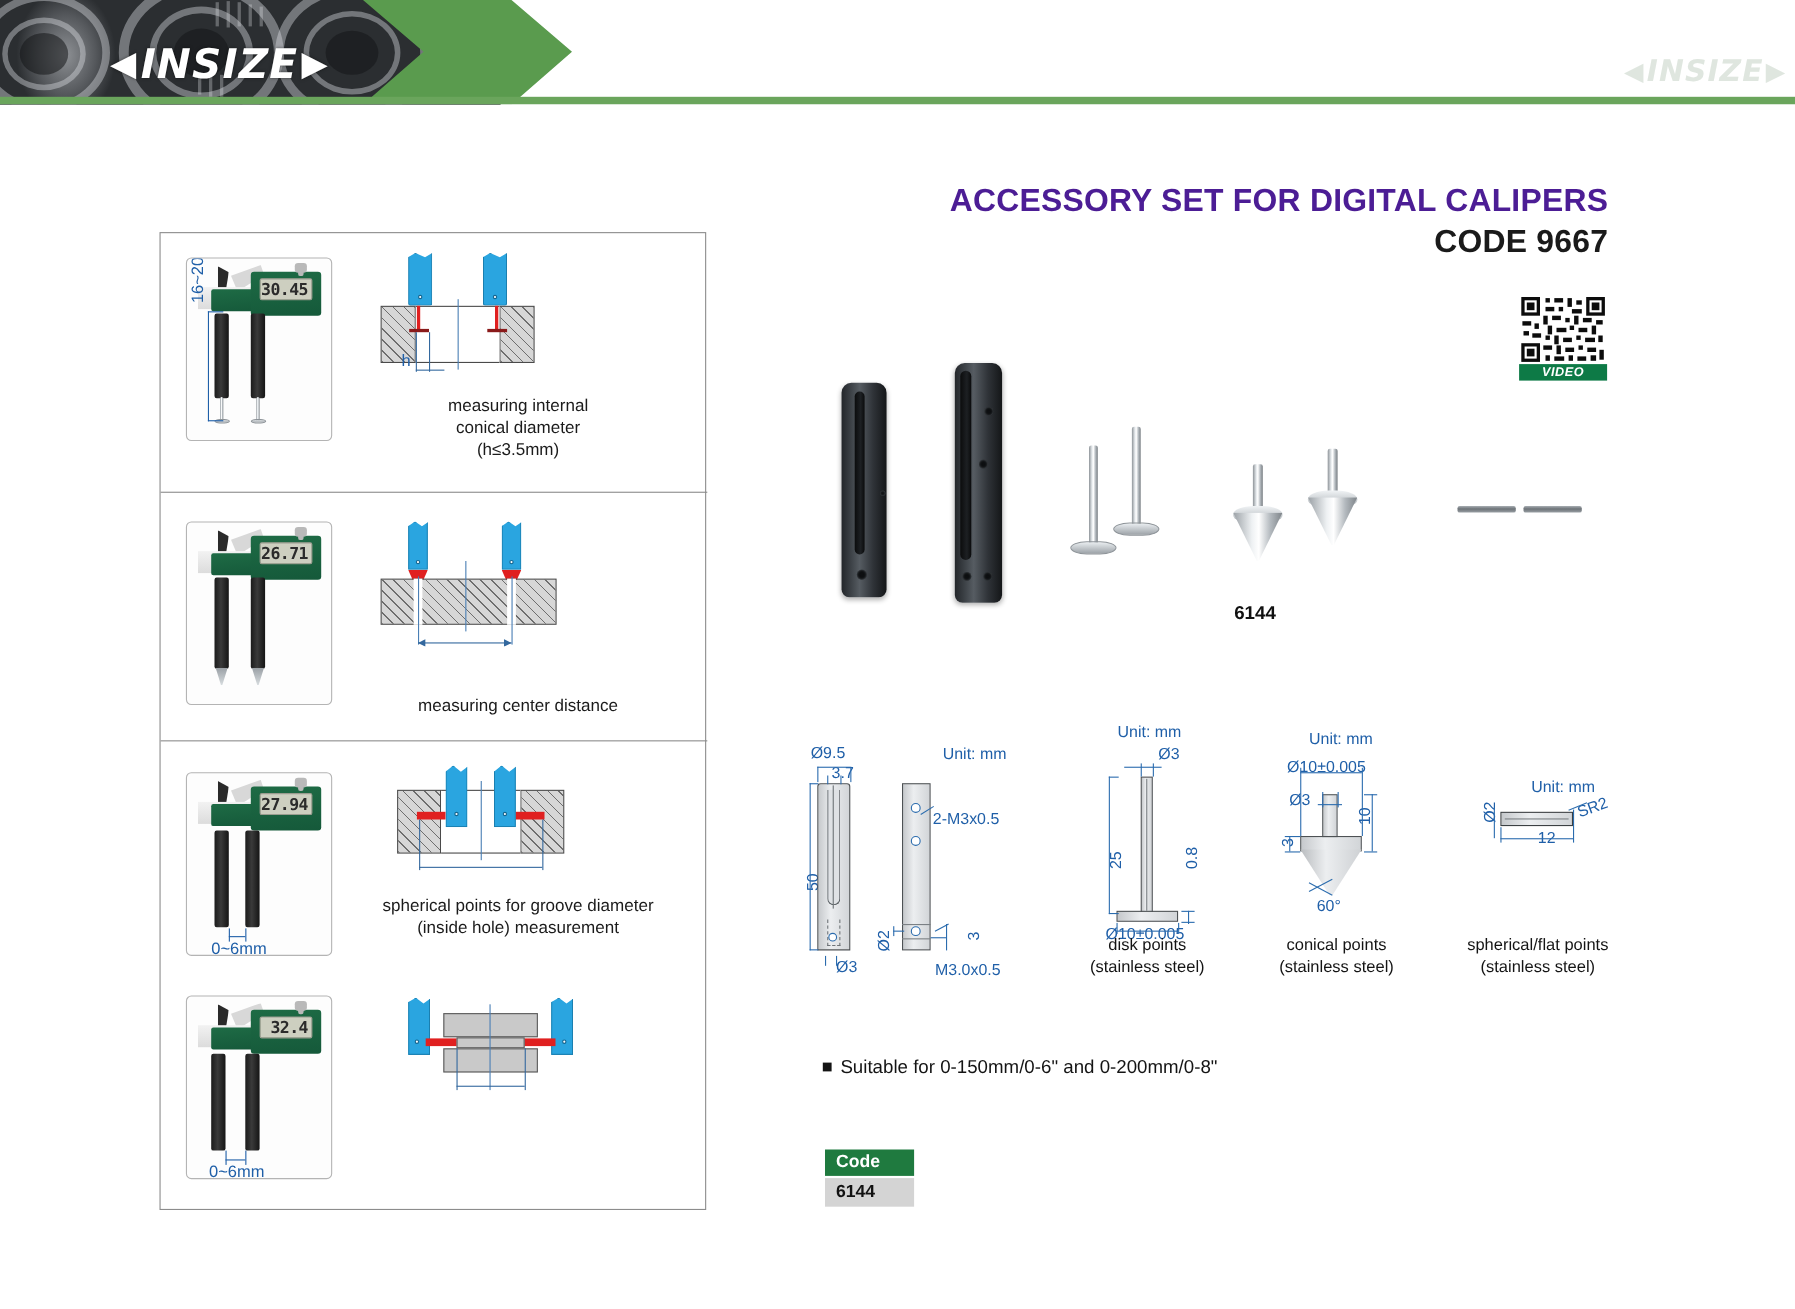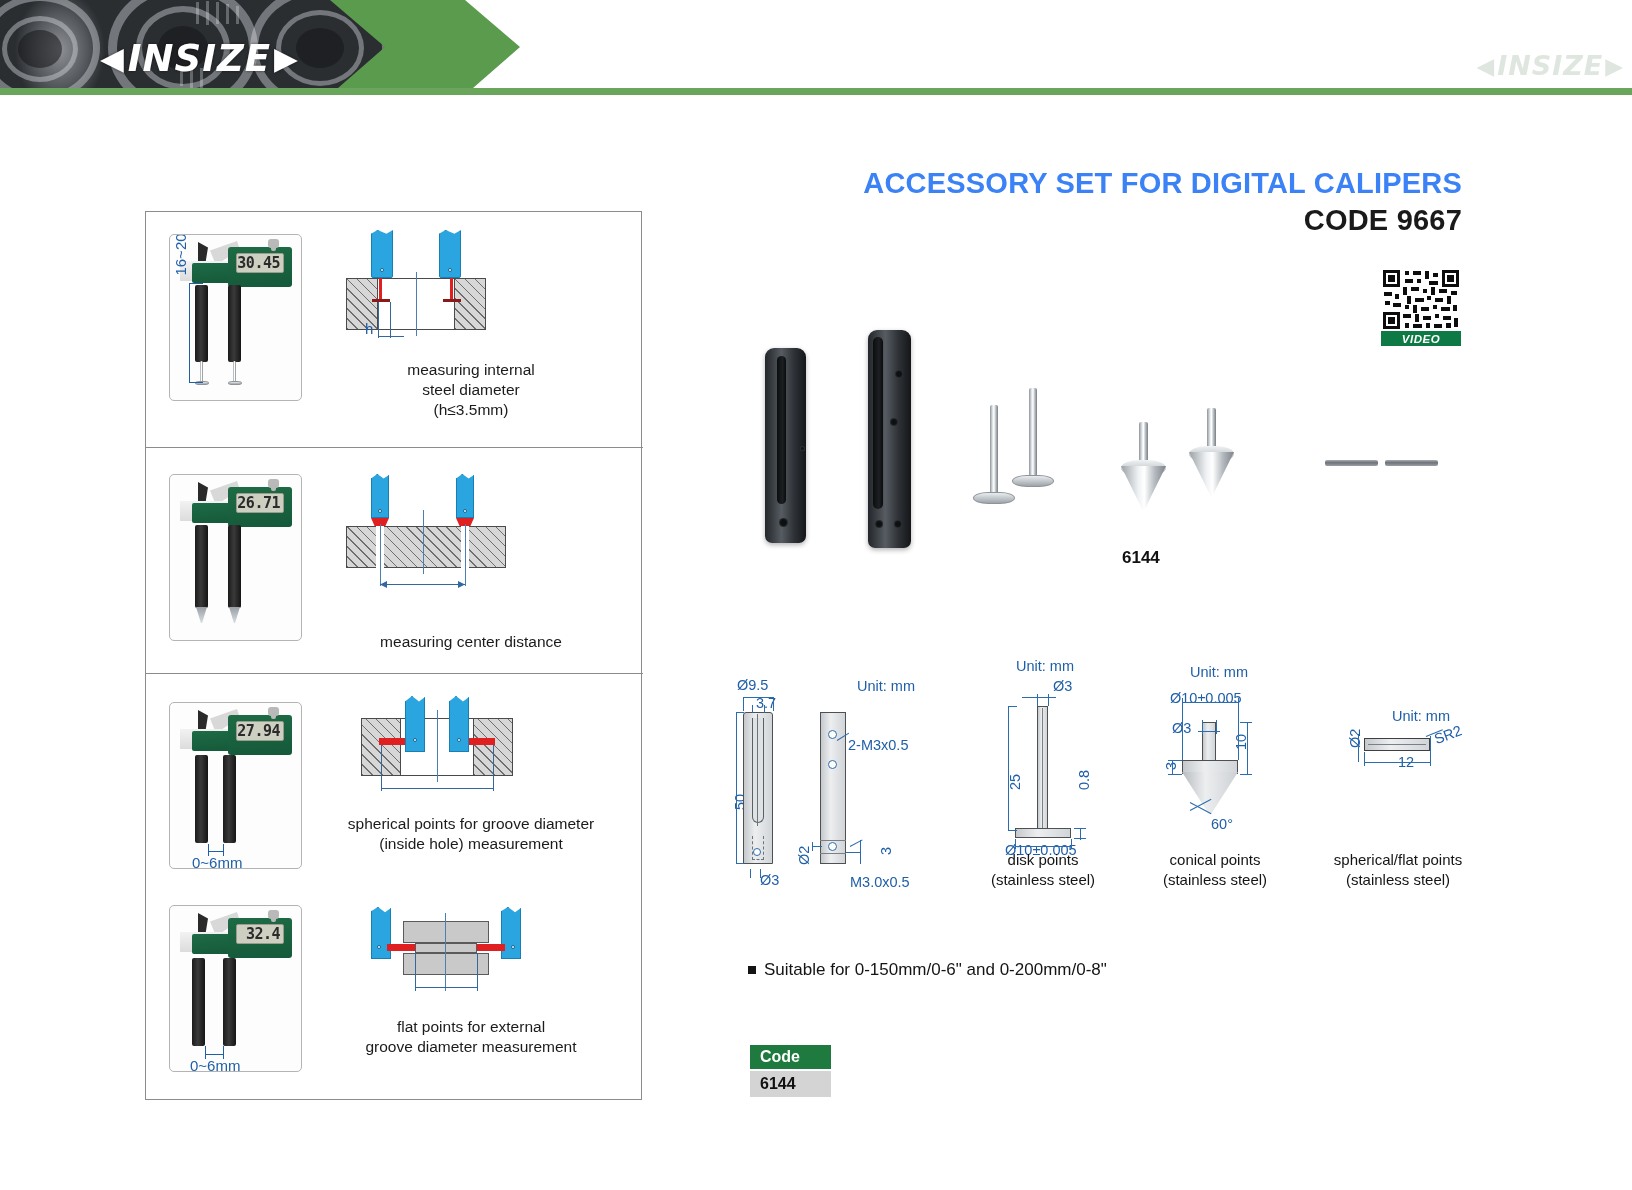--- a/index.html
+++ b/index.html
@@ -48,21 +48,21 @@
     position:absolute; right:8px; top:50px;
     font-family:"DejaVu Sans", sans-serif;
     font-weight:bold; font-style:italic; font-size:27px;
     color:#dfe6df; letter-spacing:1px;
     display:flex; align-items:center; gap:2px; white-space:nowrap;
   }
   .logo-wm .arw { font-size:23px; font-style:normal; }
 
   
   .title-block { position:absolute; right:170px; top:165px; text-align:right; }
-  .title-1 { font-size:29px; font-weight:bold; color:#3b82f6; letter-spacing:.2px; line-height:1.26; }
+  .title-1 { font-size:29px; font-weight:bold; color:#4c1d95; letter-spacing:.2px; line-height:1.26; }
   .title-2 { font-size:29px; font-weight:bold; color:#1a1a1a; letter-spacing:.2px; line-height:1.26; }
 
   
   .left-panel { position:absolute; left:145px; top:211px; width:497px; height:889px; border:1px solid #8c8c8c; }
   .lp-sep { position:absolute; left:0; width:497px; height:1px; background:#8c8c8c; }
   .lp-row { position:absolute; left:0; width:497px; }
 
   .photo-frame {
     position:absolute; border:1px solid #b4b4b4; border-radius:5px;
     background:#fdfdfd; overflow:hidden;
@@ -314,21 +314,21 @@
       <div style="position:absolute; left:97px; top:69px; width:18px; height:3px; background:#8a1a1a;"></div>
       <div class="sch-cl" style="left:70px; top:42px; width:1px; height:64px;"></div>
       <div class="sch-dim" style="left:32px; top:106px; width:26px;"></div>
       <div class="sch-dimv" style="left:32px; top:72px; height:36px;"></div>
       <div class="sch-dimv" style="left:44px; top:72px; height:36px;"></div>
       <div class="dim-blue" style="left:19px; top:90px; font-size:15px;">h</div>
     </div>
 
     <div class="cap-text" style="left:200px; top:148px; width:250px;">
       <div>measuring internal</div>
-      <div>steel diameter</div>
+      <div>conical diameter</div>
       <div>(h≤3.5mm)</div>
     </div>
   </div>
 
   <div class="lp-row" style="top:236px; height:225px;">
     <div class="photo-frame" style="left:23px; top:26px; width:133px; height:167px;">
       <div class="cal-jaw" style="left:28px; top:7px; width:10px; height:30px; clip-path:polygon(0 0,100% 18%,60% 100%,0 72%); background:#2a2a2a;"></div>
       <div class="cal-jaw" style="left:40px; top:6px; width:30px; height:24px; clip-path:polygon(0 40%,90% 0,100% 36%,20% 100%);"></div>
       <div class="cal-body" style="left:10px; top:26px; width:58px; height:20px;"></div>
       <div class="cal-green" style="left:22px; top:28px; width:48px; height:20px;"></div>
@@ -432,24 +432,20 @@
       <div class="sch-red" style="left:104px; top:37px; width:30px; height:7px;"></div>
       <div class="sch-gray" style="left:32px; top:14px; width:86px; height:22px;"></div>
       <div class="sch-gray" style="left:44px; top:36px; width:62px; height:10px;"></div>
       <div class="sch-gray" style="left:32px; top:46px; width:86px; height:22px;"></div>
       <div class="sch-cl" style="left:74px; top:6px; width:1px; height:78px;"></div>
       <div class="sch-dim" style="left:44px; top:80px; width:62px;"></div>
       <div class="sch-dimv" style="left:44px; top:46px; height:38px;"></div>
       <div class="sch-dimv" style="left:106px; top:46px; height:38px;"></div>
     </div>
 
-    <div class="cap-text" style="left:190px; top:128px; width:270px;">
-      <div>flat points for external</div>
-      <div>groove diameter measurement</div>
-    </div>
   </div>
 </div>
 
 <div class="prod-area">
   <div class="bar-black" style="left:30px; top:48px; width:41px; height:195px;">
     <div class="bar-slot" style="left:12px; top:8px; width:9px; height:148px;"></div>
     <div class="bar-hole" style="left:14px; top:170px; width:9px; height:9px;"></div>
     <div class="bar-hole" style="left:35px; top:98px; width:5px; height:5px;"></div>
   </div>
   <div class="bar-black" style="left:133px; top:30px; width:43px; height:218px;">
@@ -555,21 +551,21 @@
       <div>(stainless steel)</div>
     </div>
   </div>
 
   <div>
     <div class="d-label" style="left:470px; top:14px;">Unit: mm</div>
     <div class="d-label" style="left:450px; top:40px;">Ø10±0.005</div>
     <div class="d-label" style="left:452px; top:70px;">Ø3</div>
     <div class="d-label rot" style="left:443px; top:120px;">3</div>
     <div class="d-label rot" style="left:513px; top:100px;">10</div>
-    <div class="d-label" style="left:491px; top:166px;">60°</div>
+    <div class="d-label" style="left:477px; top:166px;">60°</div>
 
     <div class="d-part" style="left:482px; top:72px; width:14px; height:40px;"></div>
     <div class="d-part" style="left:462px; top:110px; width:56px; height:14px; border-radius:0;"></div>
     <div style="position:absolute; left:462px; top:122px; width:56px; height:42px;
          background:linear-gradient(90deg,#b8bbbe,#eceef0 42%,#cdd0d3);
          clip-path:polygon(0 0,100% 0,52% 100%,48% 100%); border:0;"></div>
     <div class="d-line" style="left:462px; top:52px; width:56px; height:1px;"></div>
     <div class="d-line" style="left:462px; top:48px; width:1px; height:62px;"></div>
     <div class="d-line" style="left:518px; top:48px; width:1px; height:62px;"></div>
     <div class="d-line" style="left:478px; top:81px; width:22px; height:1px;"></div>

